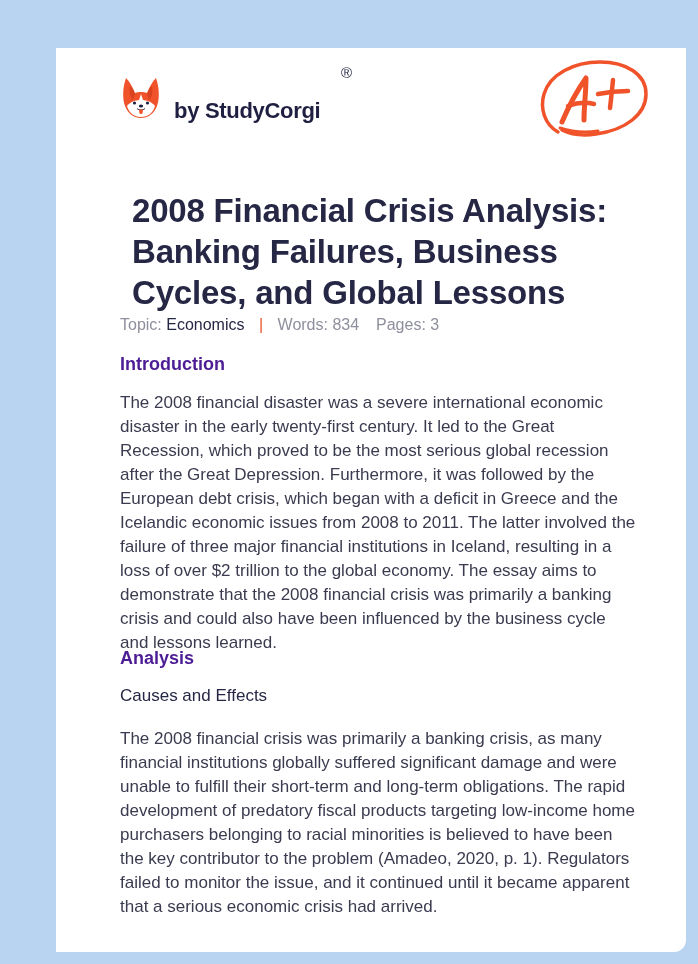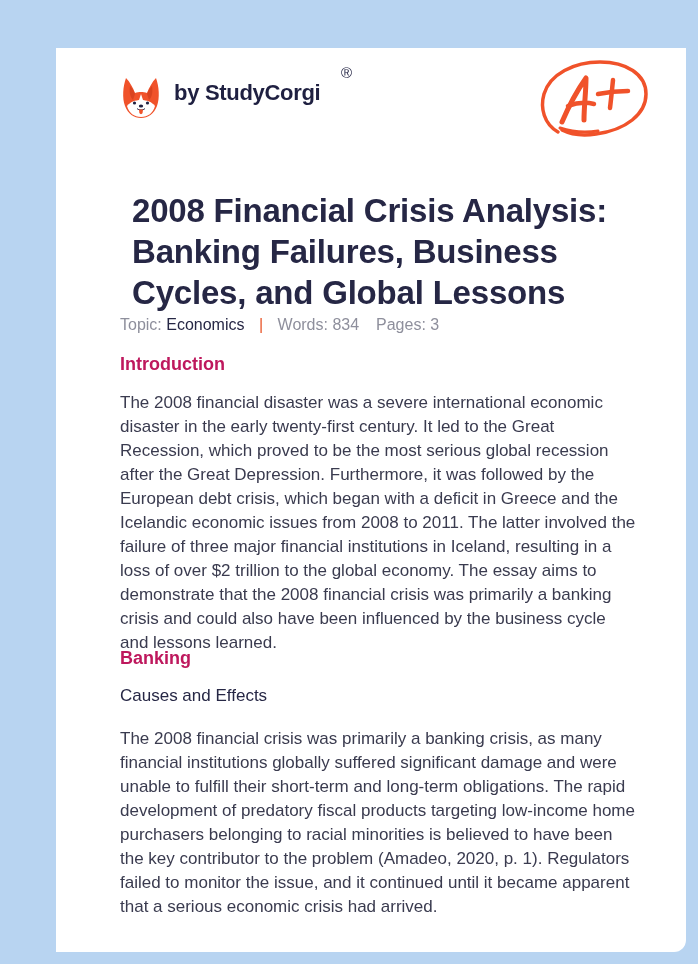--- a/index.html
+++ b/index.html
@@ -14,21 +14,21 @@
     position: absolute;
     left: 56px; top: 48px;
     width: 630px; height: 904px;
     background: #FFFFFF;
     border-radius: 0 0 12px 0;
     overflow: hidden;
   }
   .logo {
     position: absolute;
     left: 66px; top: 28px;
-    display: flex; align-items: flex-start;
+    display: flex; align-items: flex-end;
     height: 44px;
   }
   .logo-mark { width: 38px; height: 44px; }
   .logo-text {
     margin-left: 14px;
     font-size: 22px;
     font-weight: bold;
     color: #1F2041;
     letter-spacing: -0.3px;
     position: relative;
@@ -65,21 +65,21 @@
   }
   .meta .val { color: #262745; }
   .meta .sep { color: #E8562A; margin: 0 10px; }
   .meta .gap { display: inline-block; width: 8px; }
   h2.section {
     position: absolute;
     left: 64px;
     margin: 0;
     font-size: 18px;
     font-weight: bold;
-    color: #be185d;
+    color: #4c1d95;
   }
   h3.sub {
     position: absolute;
     left: 64px;
     margin: 0;
     font-size: 17px;
     font-weight: normal;
     color: #262745;
   }
   p.body {
@@ -132,17 +132,17 @@
     <span>Words:</span>
     <span>834</span>
     <span class="gap"></span>
     <span>Pages:</span>
     <span>3</span>
   </div>
 
   <h2 class="section" style="top:306px">Introduction</h2>
   <p class="body" style="top:343px">The 2008 financial disaster was a severe international economic disaster in the early twenty-first century. It led to the Great Recession, which proved to be the most serious global recession after the Great Depression. Furthermore, it was followed by the European debt crisis, which began with a deficit in Greece and the Icelandic economic issues from 2008 to 2011. The latter involved the failure of three major financial institutions in Iceland, resulting in a loss of over $2 trillion to the global economy. The essay aims to demonstrate that the 2008 financial crisis was primarily a banking crisis and could also have been influenced by the business cycle and lessons learned.</p>
 
-  <h2 class="section" style="top:600px">Banking</h2>
+  <h2 class="section" style="top:600px">Analysis</h2>
   <h3 class="sub" style="top:638px">Causes and Effects</h3>
   <p class="body" style="top:679px">The 2008 financial crisis was primarily a banking crisis, as many financial institutions globally suffered significant damage and were unable to fulfill their short-term and long-term obligations. The rapid development of predatory fiscal products targeting low-income home purchasers belonging to racial minorities is believed to have been the key contributor to the problem (Amadeo, 2020, p. 1). Regulators failed to monitor the issue, and it continued until it became apparent that a serious economic crisis had arrived.</p>
 
 </div>
 
 </body></html>

